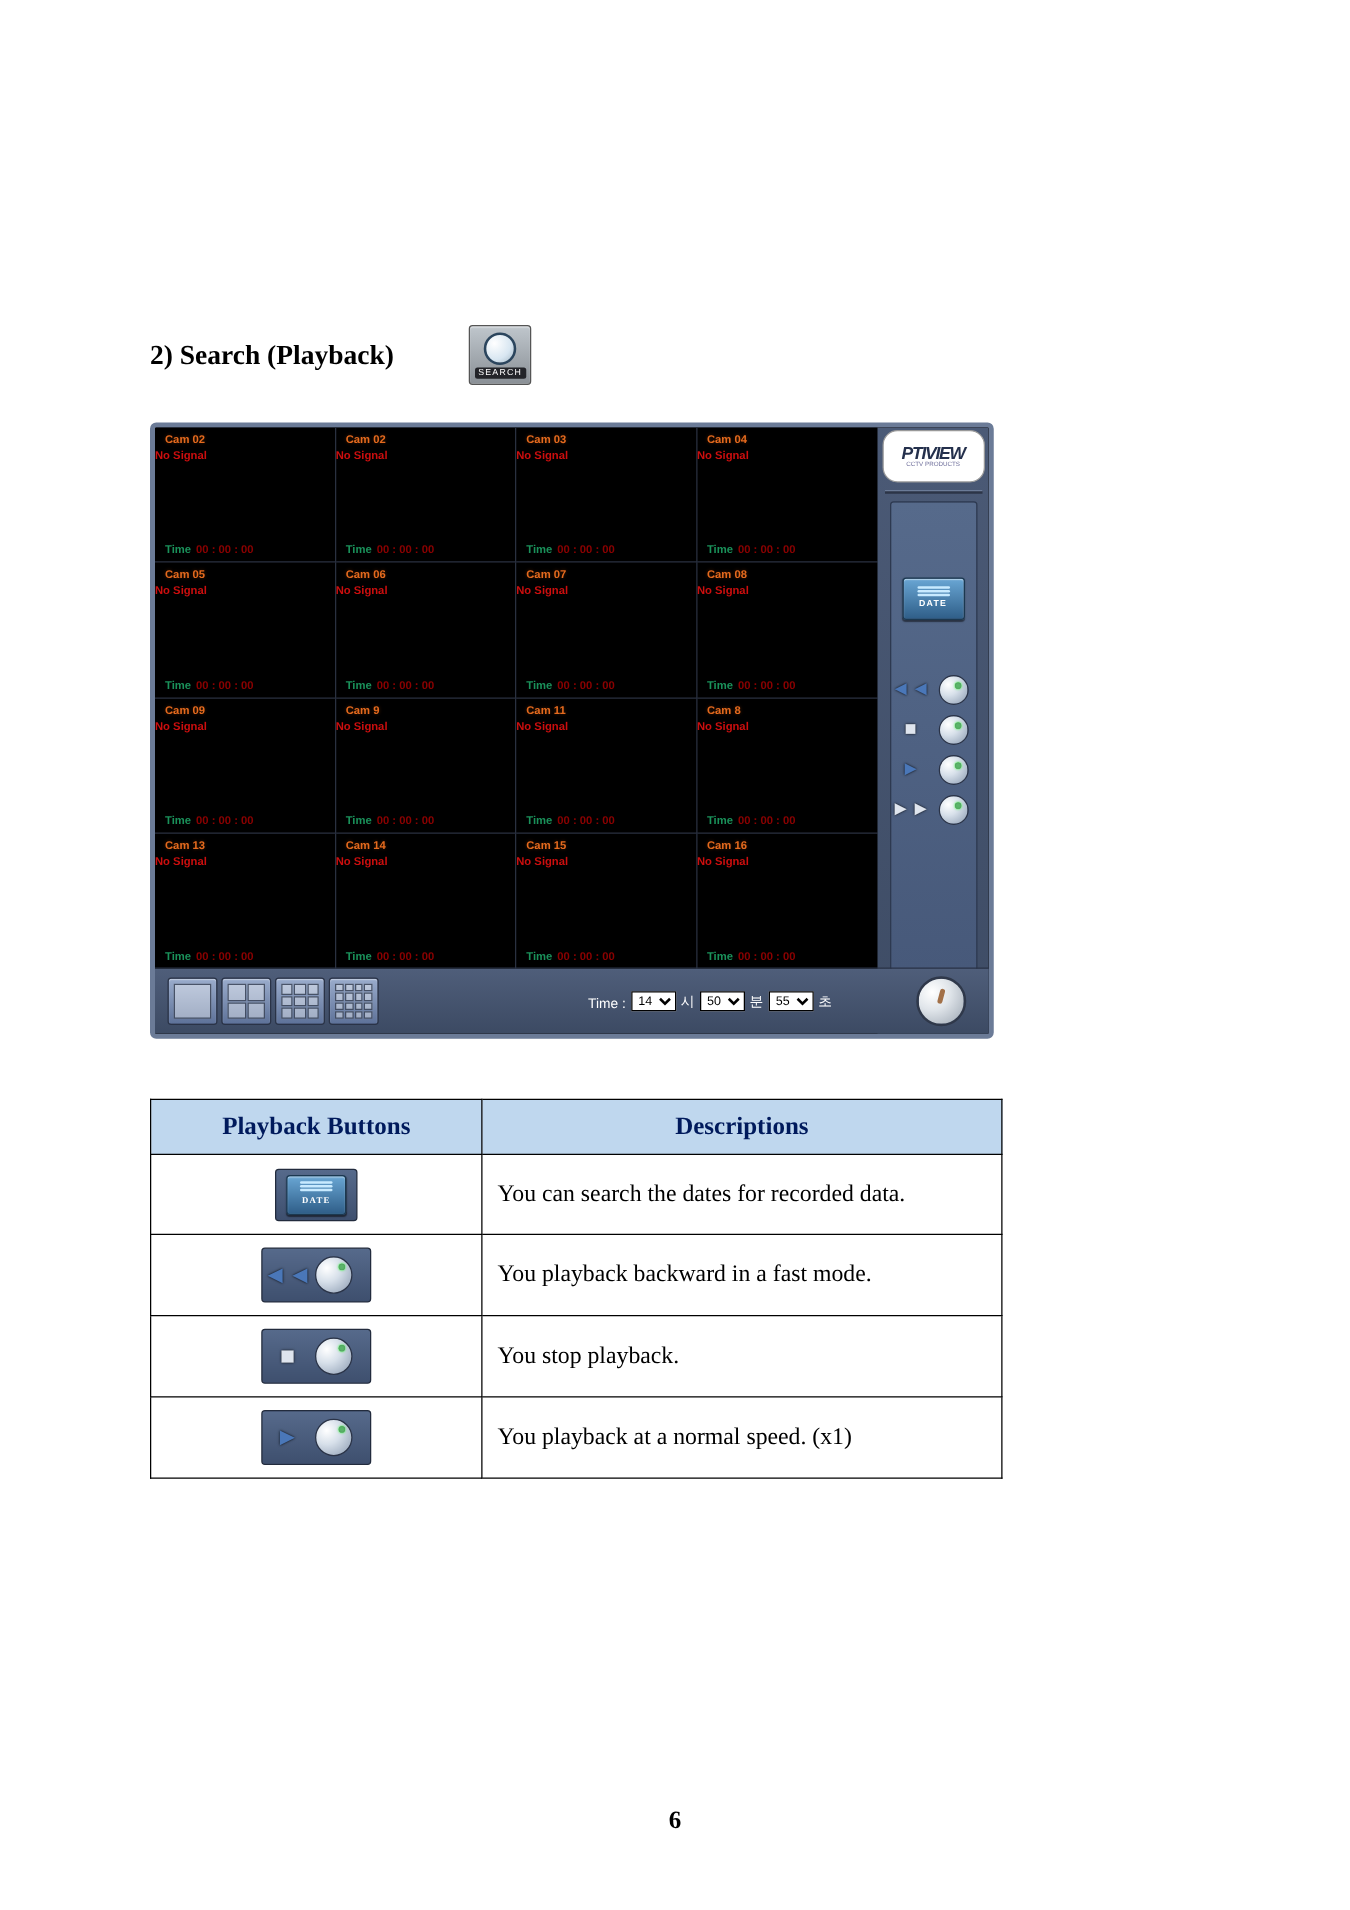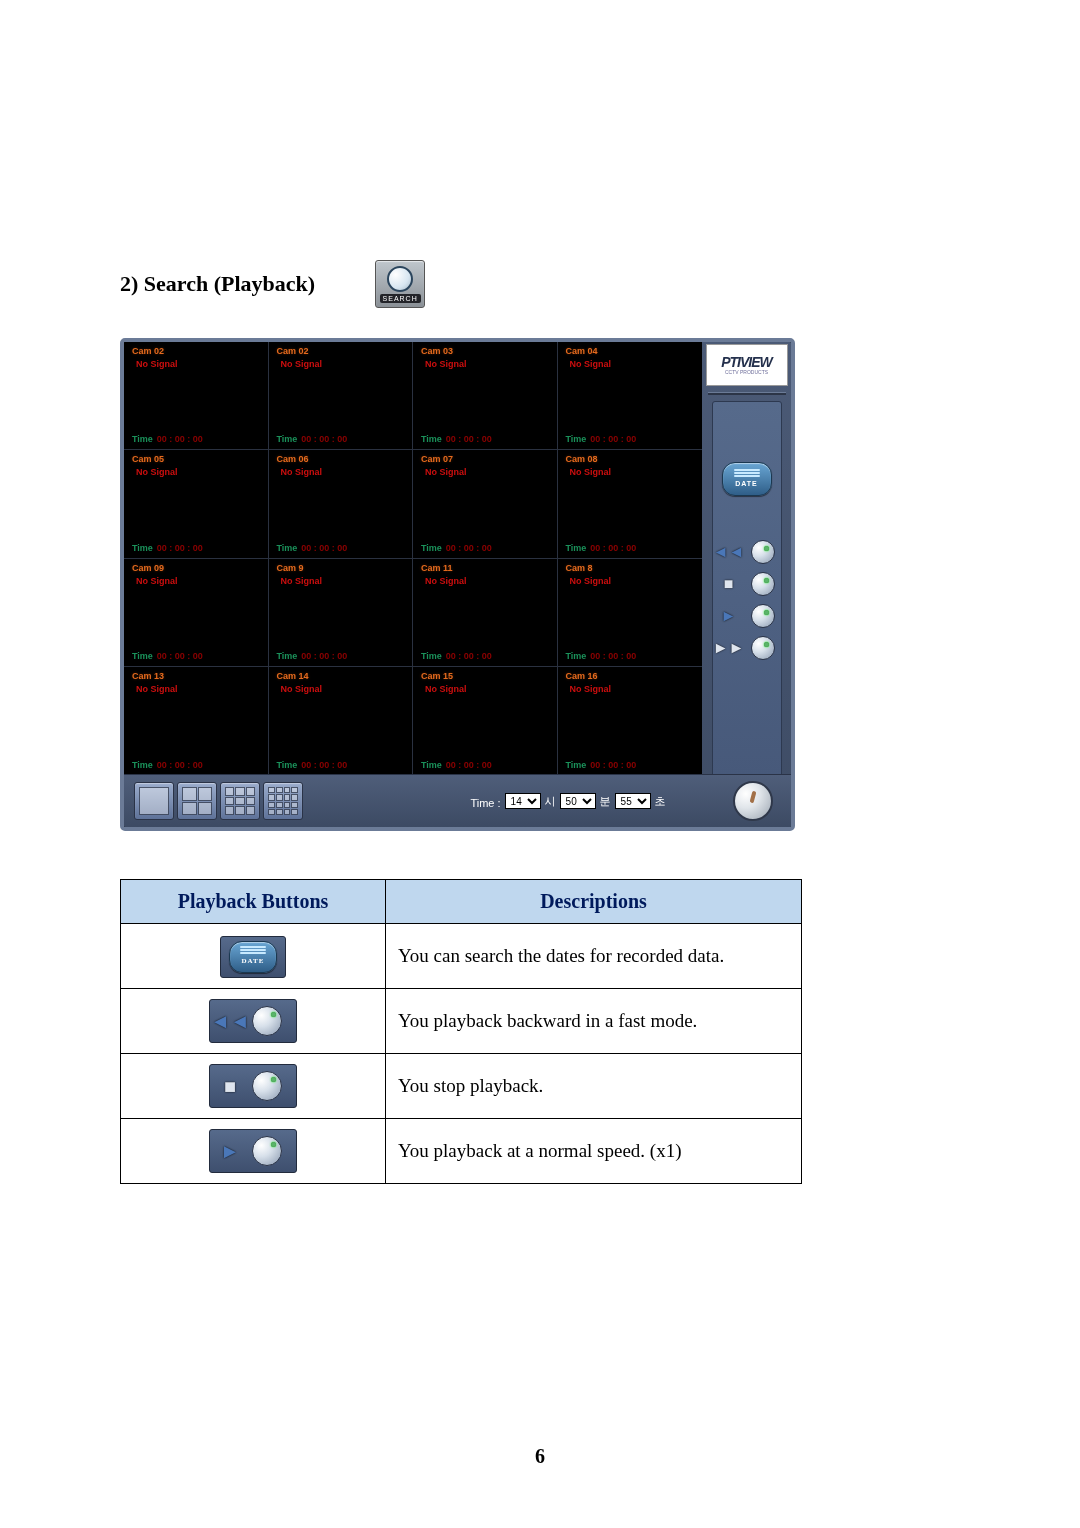--- a/index.html
+++ b/index.html
@@ -87,40 +87,40 @@
     border-right: 1px solid #2a3140;
     border-bottom: 1px solid #2a3140;
     position: relative;
     font-family: Arial, sans-serif;
     font-size: 9px;
     font-weight: bold;
   }
   .cam-cell:nth-child(4n) { border-right: none; }
   .cam-grid > .cam-cell:nth-last-child(-n+4) { border-bottom: none; }
   .cam-name { position: absolute; top: 4px; left: 8px; color: #e46a1e; text-shadow: 0 0 3px #4a1f00; }
-  .cam-status { position: absolute; top: 17px; left: 12px; color: #cc0e0e; }
+  .cam-status { position: absolute; top: 17px; left: 0; color: #cc0e0e; }
   .cam-time { position: absolute; bottom: 5px; left: 8px; }
   .cam-time .t-label { color: #1a915a; margin-right: 4px; }
   .cam-time .t-val { color: #8b0000; }
 
   
   .side-panel {
     position: absolute;
     right: 0; top: 0; bottom: 0;
     width: 89px;
     background: linear-gradient(#4b5a76, #3e4c65);
     display: flex; flex-direction: column; align-items: center;
     font-family: Arial, sans-serif;
   }
   .brand {
     width: 80px; height: 40px;
     margin: 2px auto 4px auto;
     background: #fff;
     border: 1px solid #999;
-    border-radius: 0;
+    border-radius: 12px;
     display: flex; flex-direction: column; align-items: center; justify-content: center;
     font-weight: 900;
     font-style: italic;
     font-size: 14px;
     color: #24304c;
     letter-spacing: -1px;
     line-height: 1;
   }
   .brand-sub { font-size: 5px; font-style: normal; font-weight: normal; color: rgba(0,0,80,.6); letter-spacing: 0; margin-top:1px; }
   .side-divider { width: 78px; height: 2px; background: #2c3547; border-top:1px solid #6b7b97; margin: 2px 0 6px 0; }
@@ -132,21 +132,21 @@
     border-radius: 3px;
     margin-bottom: 50px;
     display: flex; flex-direction: column; align-items: center;
     padding-top: 60px;
     gap: 44px;
   }
   .date-btn {
     width: 48px; height: 32px;
     background: linear-gradient(#69a6d4, #2f5e88);
     border: 1px solid #1b3850;
-    border-radius: 13px;
+    border-radius: 3px;
     display: flex; flex-direction: column; align-items: center; justify-content: center;
     box-shadow: inset 0 1px 1px rgba(255,255,255,.5), 0 1px 1px rgba(0,0,0,.5);
   }
   .date-lines { width: 26px; height: 2px; background: #c8eaff; margin-bottom: 2px; border-radius: 1px; box-shadow: 0 3px 0 #c8eaff, 0 -3px 0 #c8eaff; }
   .date-txt { font-size: 7px; font-weight: bold; color: #fff; margin-top: 4px; letter-spacing: 1px; }
   .pb-btn-row { width: 56px; display: flex; align-items: center; justify-content: space-between; }
   .pb-glyph {
     width: 20px; height: 20px;
     display: flex; align-items: center; justify-content: center;
     color: #4a77b8;

